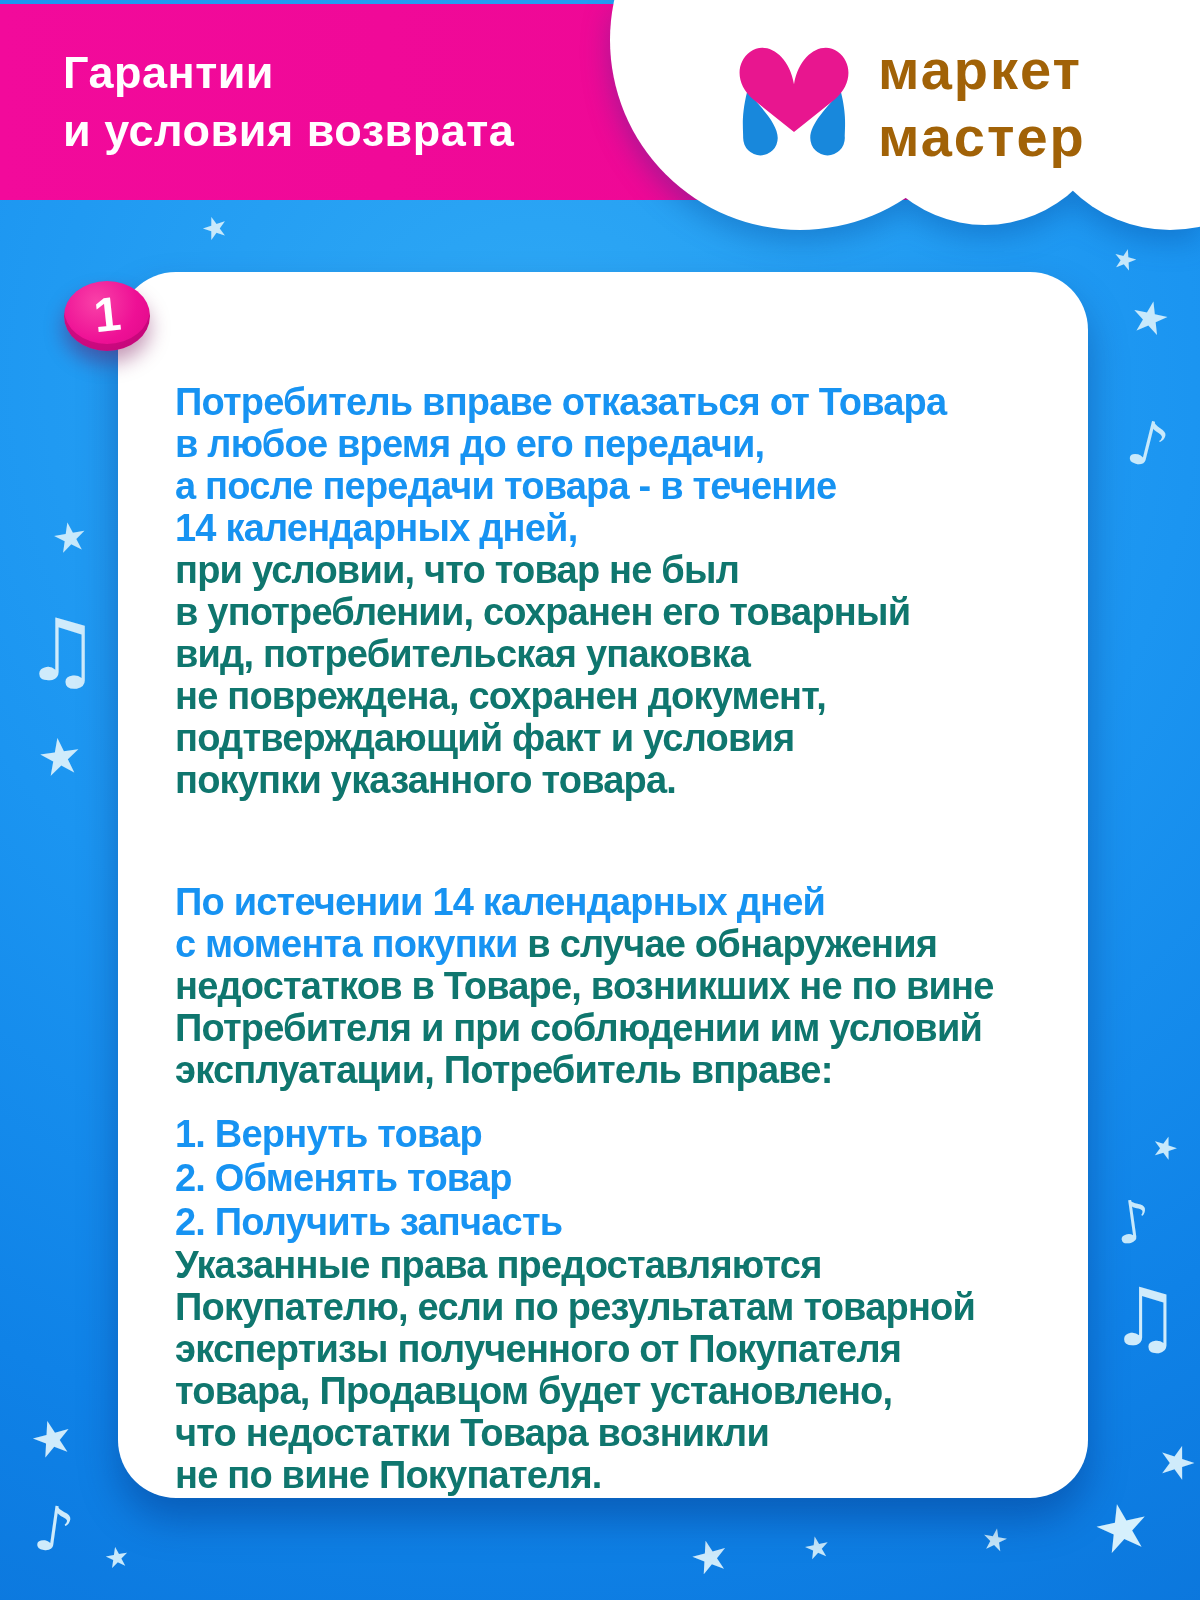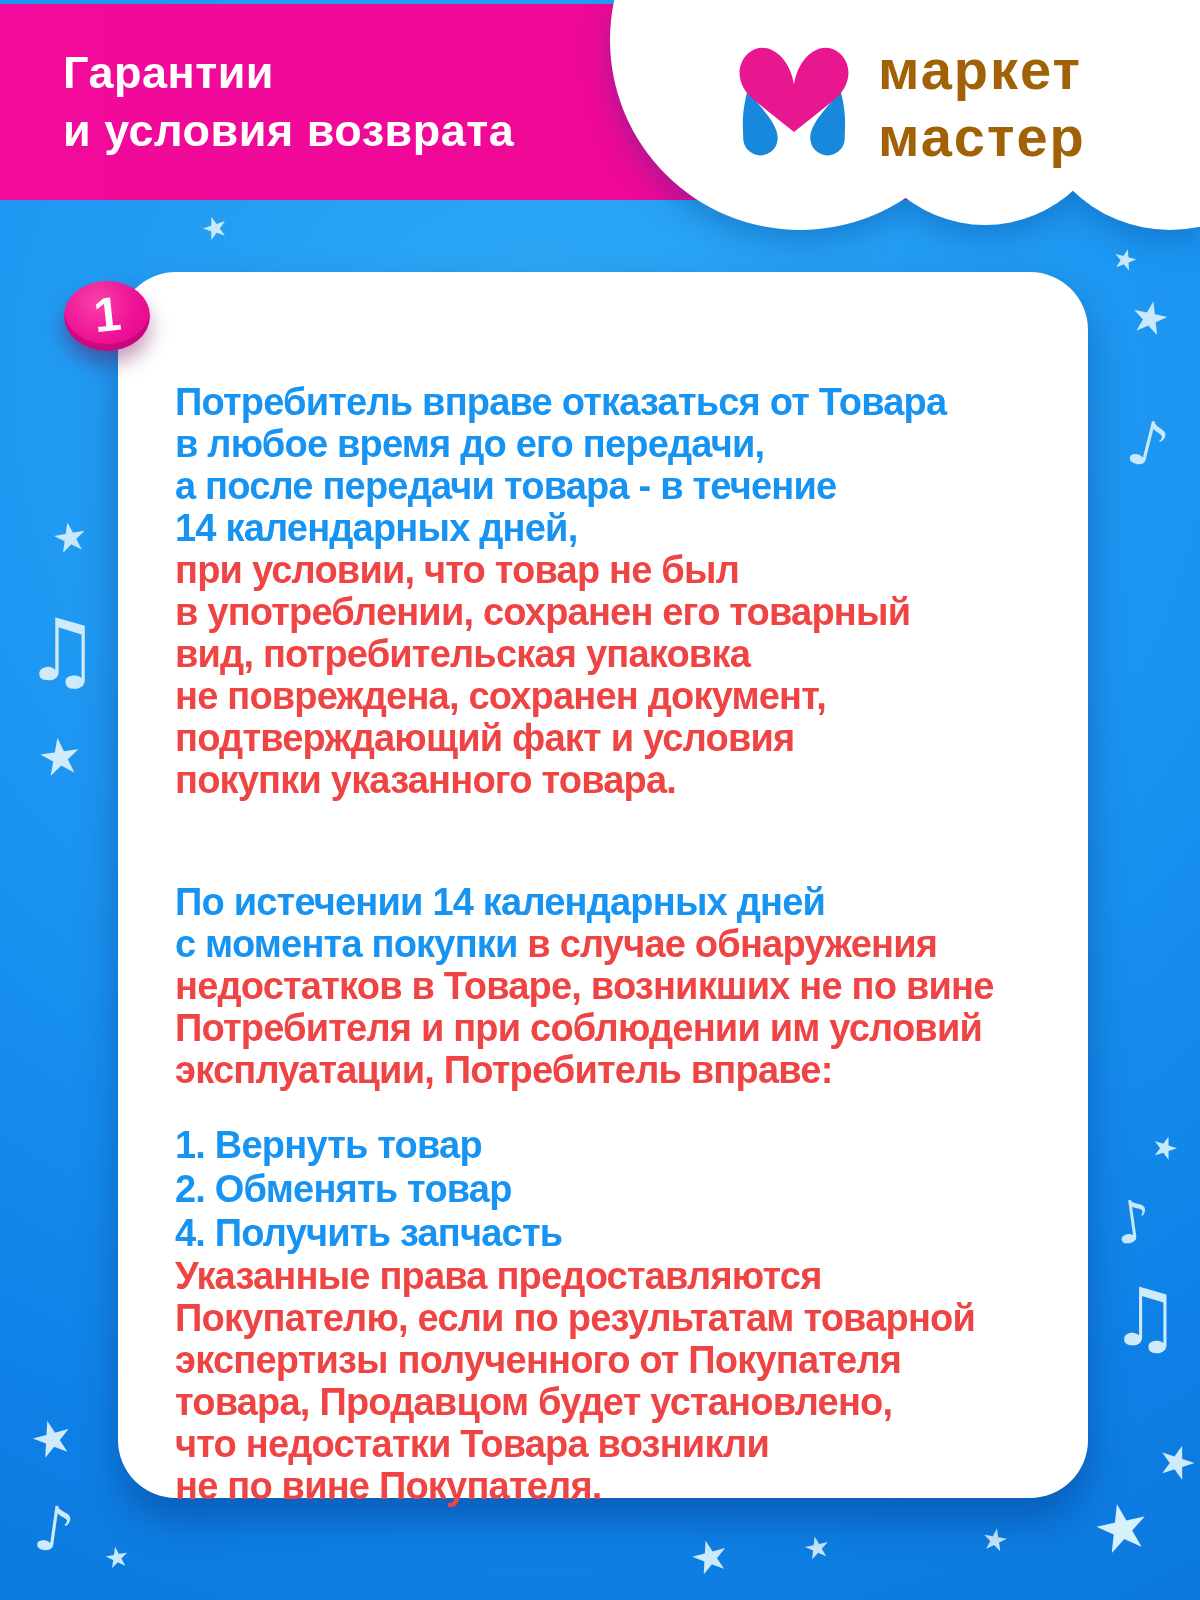--- a/index.html
+++ b/index.html
@@ -29,23 +29,23 @@
   }
   
   .card{
     position:absolute;left:118px;top:272px;width:970px;height:1226px;
     background:#ffffff;border-radius:58px;
     box-shadow:0 22px 38px rgba(0,40,115,.38);
     box-sizing:border-box;padding:67px 52px 0 57px;
   }
   .para{white-space:pre-line;font-size:38px;line-height:42px;font-weight:bold;letter-spacing:-0.8px;}
   .hl{color:#1793F2;}
-  .dark{color:#ef4444;}
+  .dark{color:#0f766e;}
   .para+.para{margin-top:38px;}
-  .list{margin-top:32px;}
+  .list{margin-top:21px;}
   .list-item{font-size:38px;line-height:44px;font-weight:bold;letter-spacing:-0.8px;color:#1793F2;}
   
   .badge{
     position:absolute;left:64px;top:281px;width:86px;height:70px;border-radius:50%;
     background:radial-gradient(circle at 38% 30%, #F941A8 0%, #EE1095 55%, #DD0787 100%);
     background-color:#EC0F92;
     box-shadow:0 12px 20px rgba(110,0,75,.40), inset 0 -7px 0 rgba(140,0,90,.35);
     display:flex;align-items:center;justify-content:center;
   }
   .badge-num{color:#ffffff;font-size:48px;font-weight:bold;transform:rotate(-6deg);margin-top:-4px;}
@@ -120,21 +120,21 @@
   <div class="para">
     <span class="hl">По истечении 14 календарных дней
 с момента покупки</span><span class="dark"> в случае обнаружения
 недостатков в Товаре, возникших не по вине
 Потребителя и при соблюдении им условий
 эксплуатации, Потребитель вправе:</span>
   </div>
   <div class="list">
     <div class="list-item">1. Вернуть товар</div>
     <div class="list-item">2. Обменять товар</div>
-    <div class="list-item">4. Получить запчасть</div>
+    <div class="list-item">2. Получить запчасть</div>
   </div>
   <div class="para dark">Указанные права предоставляются
 Покупателю, если по результатам товарной
 экспертизы полученного от Покупателя
 товара, Продавцом будет установлено,
 что недостатки Товара возникли
 не по вине Покупателя.</div>
 </div>
 
 <div class="badge">

